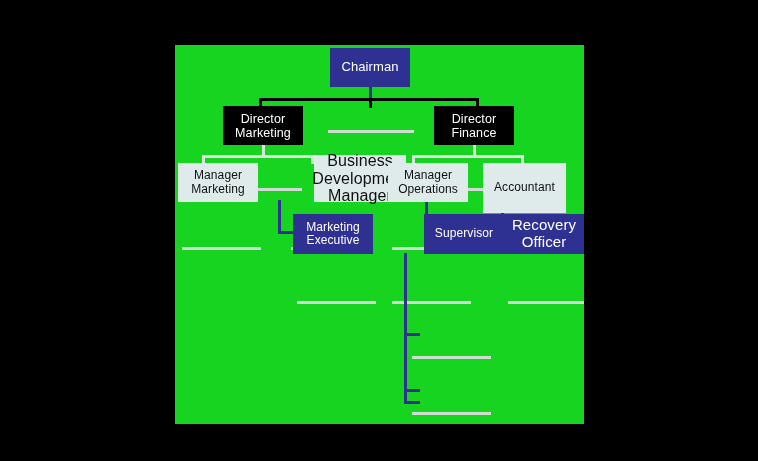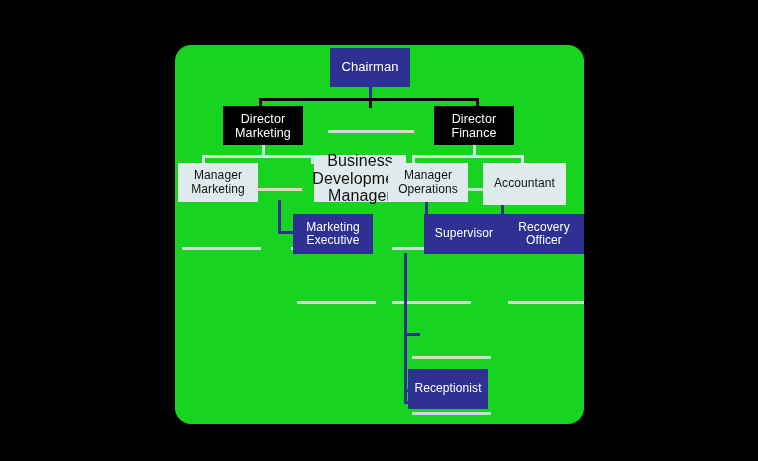--- a/index.html
+++ b/index.html
@@ -24,21 +24,20 @@
 
   
   #chart-panel {
     position: absolute;
     left: 175px;
     top: 45px;
     width: 409px;
     height: 379px;
     background: #16d420;
     overflow: hidden;
-    border-radius: 16px;
   }
 
   
   .node {
     position: absolute;
     box-sizing: border-box;
     display: flex;
     align-items: center;
     justify-content: center;
     text-align: center;
@@ -138,27 +137,26 @@
     <div class="node node-light" style="left:3px; top:118px; width:80px; height:39px; font-size:12px;">Manager
 Marketing</div>
 
     <div class="node node-light" style="left:112px; top:110px; width:92px; height:47px; font-size:16px;margin-left:27px;">Business
 Development
 Manager</div>
 
     <div class="node node-light" style="left:213px; top:118px; width:80px; height:39px; font-size:12px;">Manager
 Operations</div>
 
-    <div class="node node-light" style="left:308px; top:118px; width:83px; height:42px; font-size:12px;">Accountant</div>
+    <div class="node node-light" style="left:308px; top:118px; width:83px; height:50px; font-size:12px;">Accountant</div>
 
     <div class="node node-indigo" style="left:118px; top:169px; width:80px; height:40px; font-size:12px;">Marketing
 Executive</div>
 
     <div class="node node-indigo" style="left:213px; top:169px; width:80px; height:40px; font-size:12px;margin-left:36px;">Supervisor</div>
 
-    <div class="node node-indigo" style="left:329px; top:169px; width:80px; height:40px; font-size:12px;">Recovery
+    <div class="node node-indigo" style="left:329px; top:169px; width:80px; height:40px; font-size:15px;">Recovery
 Officer</div>
 
 
-    <div class="node node-indigo" style="left:233px; top:324px; width:80px; height:40px; font-size:12px;">Receptionist</div>
 
   </div>
 </div>
 
 </body></html>

